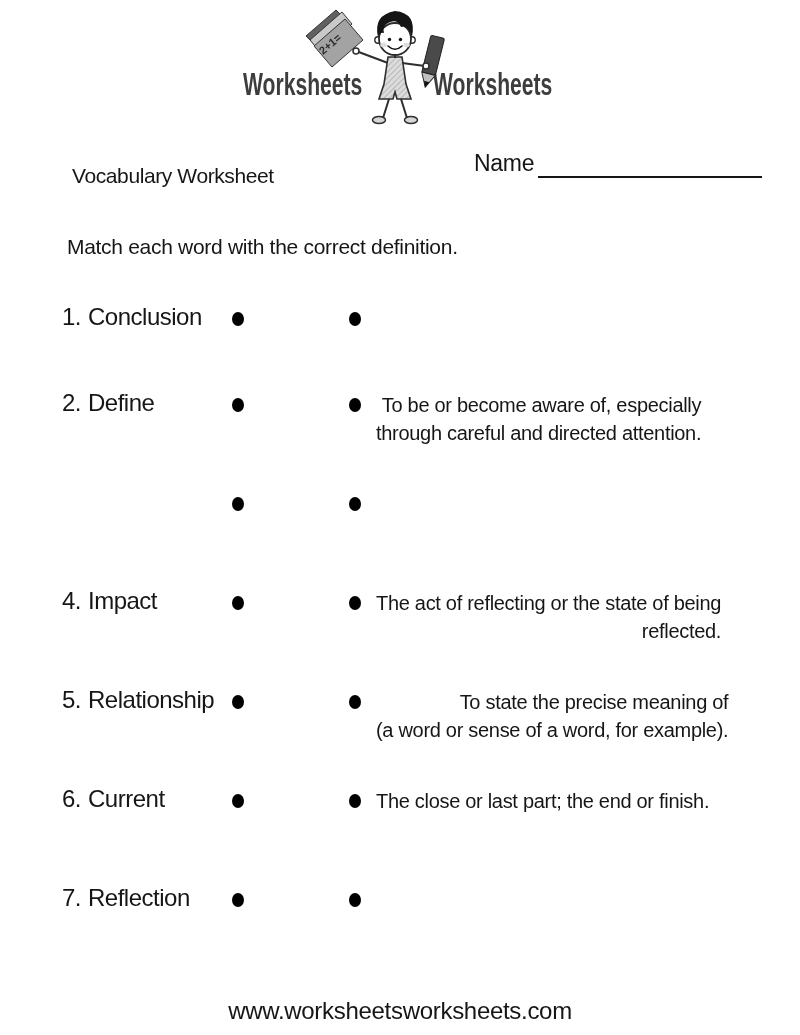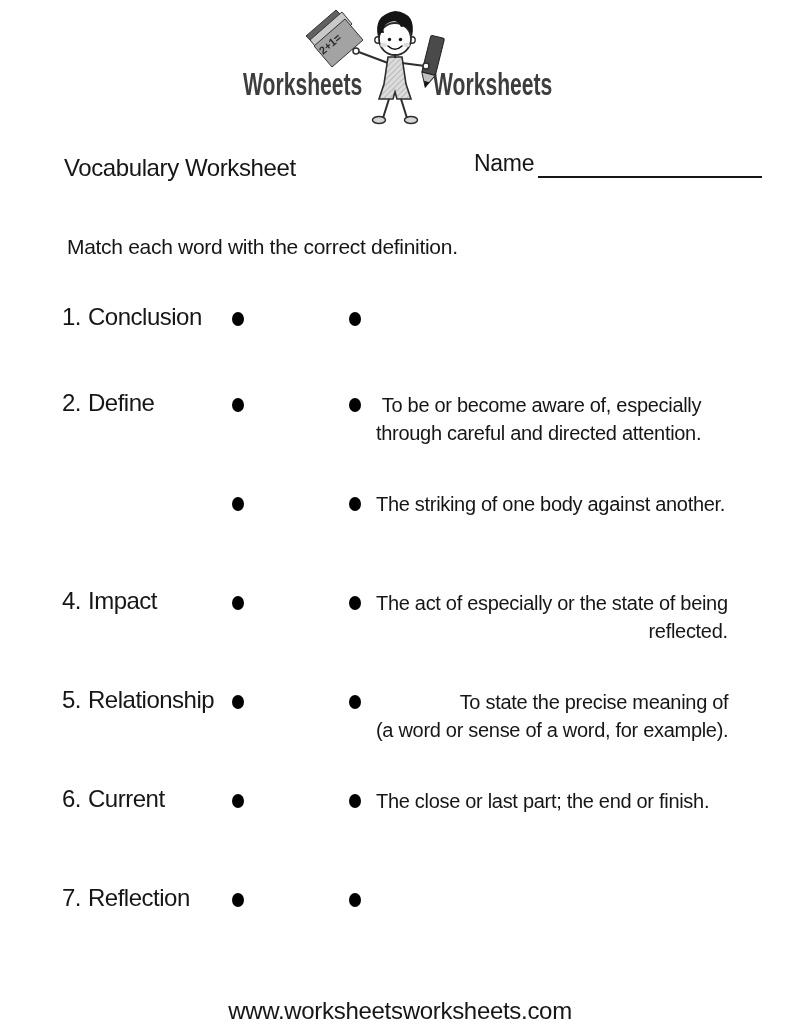--- a/index.html
+++ b/index.html
@@ -20,22 +20,22 @@
     white-space:nowrap;
     transform:scaleX(0.66);
     letter-spacing:0px;
   }
   #logo-left{left:243px;transform-origin:left top;}
   #logo-right{left:433px;transform-origin:left top;}
   .mascot{position:absolute;left:300px;top:6px;}
   
   .title{
     position:absolute;left:64px;top:151px;
-    font-size:24px;font-weight:400;line-height:34px;
-    letter-spacing:-0.4px;margin:0;
+    font-size:21px;font-weight:400;line-height:34px;
+    letter-spacing:-0.4px;margin:8px;
   }
   .name-label{
     position:absolute;left:474px;top:148px;
     font-size:23px;line-height:30px;letter-spacing:-0.3px;
   }
   .name-line{
     position:absolute;left:538px;top:154px;
     width:224px;height:22px;
     border-bottom:2px solid var(--line,#161616);
   }
@@ -153,28 +153,27 @@
       <span class="word"><span class="num">2.</span><span class="word-text">Define</span></span>
       <span class="dot dot-left"></span>
       <span class="dot dot-right"></span>
       <span class="definition">To be or become aware of, especially
 through careful and directed attention.</span>
     </div>
 
     <div class="match-row">
       <span class="dot dot-left"></span>
       <span class="dot dot-right"></span>
-      <span class="definition">The striking of one body against another.</span>
     </div>
 
     <div class="match-row">
       <span class="word"><span class="num">4.</span><span class="word-text">Impact</span></span>
       <span class="dot dot-left"></span>
       <span class="dot dot-right"></span>
-      <span class="definition">The act of especially or the state of being
+      <span class="definition">The act of reflecting or the state of being
 reflected.</span>
     </div>
 
     <div class="match-row">
       <span class="word"><span class="num">5.</span><span class="word-text">Relationship</span></span>
       <span class="dot dot-left"></span>
       <span class="dot dot-right"></span>
       <span class="definition">To state the precise meaning of
 (a word or sense of a word, for example).</span>
     </div>

